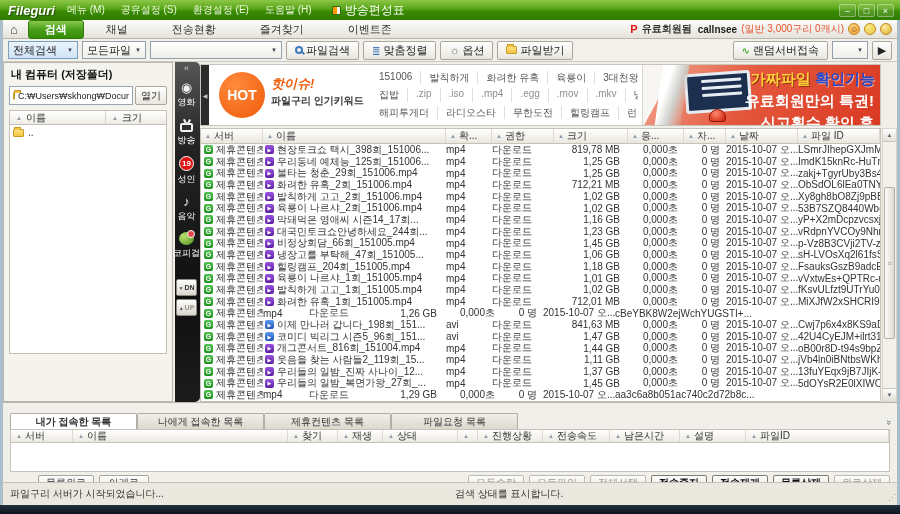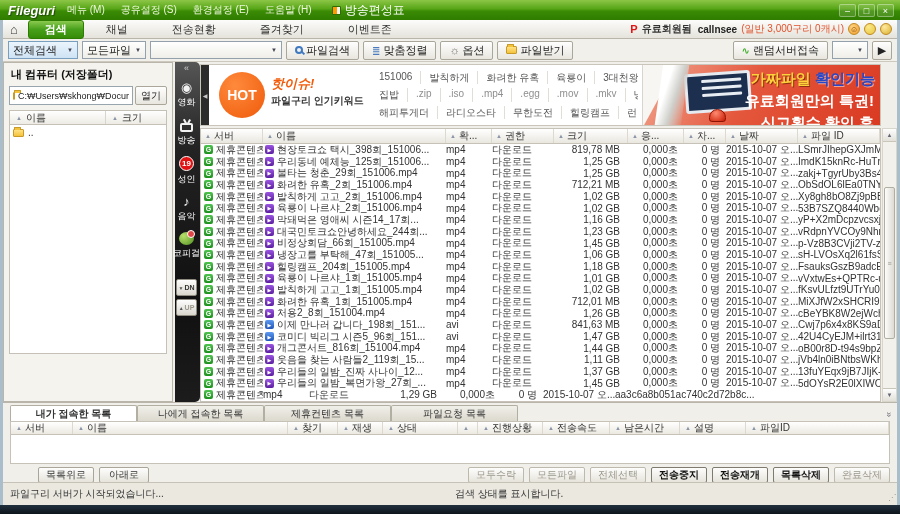--- a/index.html
+++ b/index.html
@@ -148,21 +148,21 @@
 
   .vscroll{position:absolute;right:0;top:66px;bottom:0;width:15px;background:#f2f1ec;border:1px solid #d8d5cc;}
   .sb-btn{height:13px;display:flex;align-items:center;justify-content:center;font-size:6px;color:#667;
     background:linear-gradient(180deg,#fdfdfd,#e2e0d8);border-bottom:1px solid #c9c5ba;}
   .sb-btn.down{position:absolute;bottom:0;left:0;right:0;border-top:1px solid #c9c5ba;border-bottom:none;}
   .sb-thumb{position:absolute;top:58px;height:152px;left:1px;right:1px;background:linear-gradient(90deg,#fdfdfd,#dcdad2);
     border:1px solid #b1ada1;border-radius:2px;display:flex;align-items:center;justify-content:center;color:#998;font-size:7px;letter-spacing:0;}
 
   
   .bottom{position:absolute;top:402px;left:3px;right:3px;height:80px;background:#f0efe9;border-top:1px solid #b9b5aa;padding:2px 7px 0 7px;}
-  .btabs{display:flex;height:16px;align-items:flex-end;}
+  .btabs{display:flex;height:16px;align-items:flex-end;margin-top:8px;}
   .btab{width:127px;text-align:center;font-size:10px;color:#333;line-height:15px;height:16px;
     background:linear-gradient(180deg,#f0efe9,#dcd9ce);border:1px solid #b2aea2;border-bottom:none;border-radius:2px 2px 0 0;overflow:hidden;white-space:nowrap;}
   .btab.active{background:#fff;font-weight:bold;}
   .bchevron{margin-left:auto;color:#667;font-size:9px;transform:rotate(90deg);padding-bottom:3px;}
   .bheader{display:flex;height:14px;background:linear-gradient(180deg,#fff,#ece9e1);border:1px solid #c6c2b7;font-size:10px;color:#333;overflow:hidden;}
   .bh{display:flex;align-items:center;gap:3px;padding-left:5px;border-right:1px solid #ddd9cf;flex-shrink:0;overflow:hidden;white-space:nowrap;}
   .b0{width:62px}.b1{width:215px}.b2{width:50px}.b3{width:45px}.b4{width:75px}.b5{width:20px}
   .b6{width:65px}.b7{width:67px}.b8{width:70px}.b9{width:66px}.b10{flex:1}
   .bbody{height:29px;background:#fff;border:1px solid #c6c2b7;border-top:none;}
   .bbuttons{display:flex;gap:5px;margin-top:3px;align-items:center;padding-left:28px;}
@@ -668,24 +668,20 @@
             <div class="fc c5">0,000초</div>
             <div class="fc c6">0 명</div>
             <div class="fc c7">2015-10-07 오...</div>
             <div class="fc c8">MiXJfW2xSHCRI9QHyydCfic...</div>
           </div>
           <div class="frow">
             <div class="fc c0">
               <span class="g-icon">G</span>
               <span class="nm">제휴콘텐츠</span>
             </div>
-            <div class="fc c1">
-              <span class="v-icon mp4">▶</span>
-              <span class="nm">처용2_8회_151004.mp4</span>
-            </div>
             <div class="fc c2">mp4</div>
             <div class="fc c3">다운로드</div>
             <div class="fc c4">1,26 GB</div>
             <div class="fc c5">0,000초</div>
             <div class="fc c6">0 명</div>
             <div class="fc c7">2015-10-07 오...</div>
             <div class="fc c8">cBeYBK8W2ejWchYUGSTI+...</div>
           </div>
           <div class="frow">
             <div class="fc c0">

